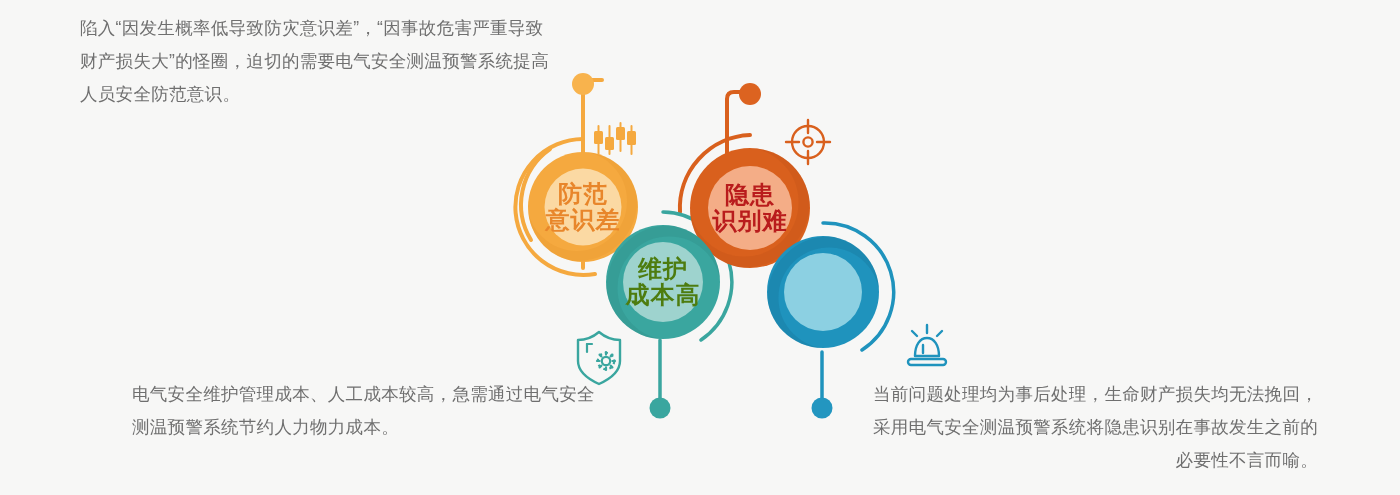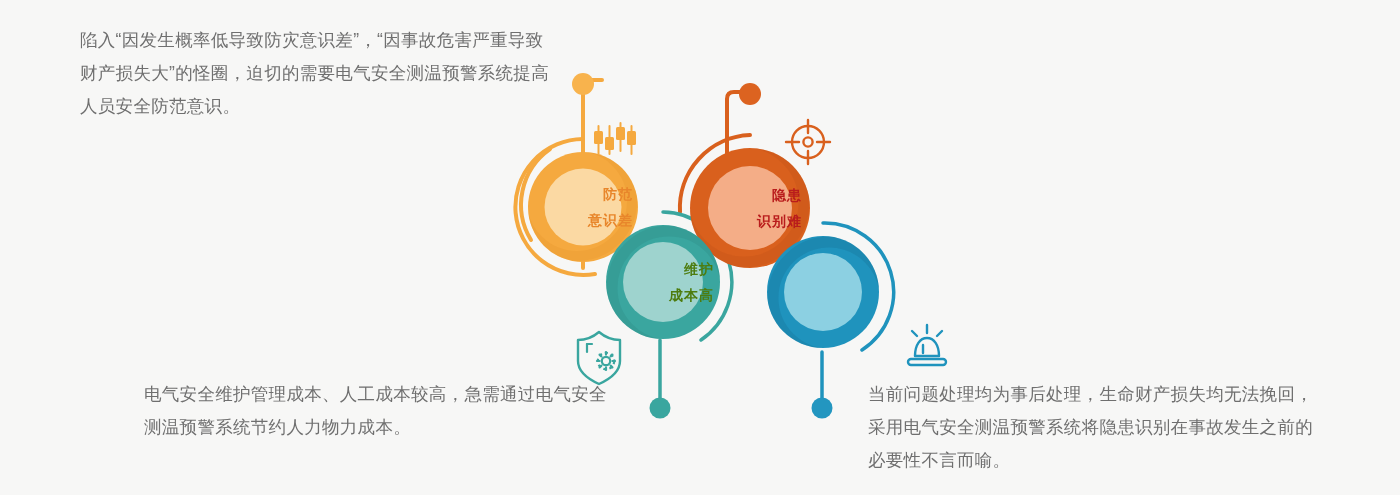--- a/index.html
+++ b/index.html
@@ -14,29 +14,29 @@
 
   .para{
     position:absolute;
     color:#6f6f6f;
     font-size:17.5px;
     line-height:33px;
     letter-spacing:.3px;
     white-space:pre-line;
     font-family:"Liberation Sans","DejaVu Sans",sans-serif;
   }
-  #txt-prevention{left:80px;  top:24px;  width:470px;}
+  #txt-prevention{left:80px;  top:12px;  width:470px;}
   #txt-detection{ left:843px; top:12px;  width:465px;}
-  #txt-maintain{  left:132px; top:378px; width:470px;margin-left:12px;}
-  #txt-alarm{     left:868px; top:378px; width:450px;}
+  #txt-maintain{  left:132px; top:378px; width:470px;}
+  #txt-alarm{     left:868px; top:378px; width:450px;text-align:right;}
 
   .node-label{
     position:absolute;
-    text-align:right;
-    font-size:14px;
+    text-align:center;
+    font-size:24px;
     line-height:26px;
     font-weight:bold;
     white-space:pre-line;
     letter-spacing:1px;
     pointer-events:none;
     font-family:"Liberation Sans","DejaVu Sans",sans-serif;
   }
 </style>
 </head>
 <body>

